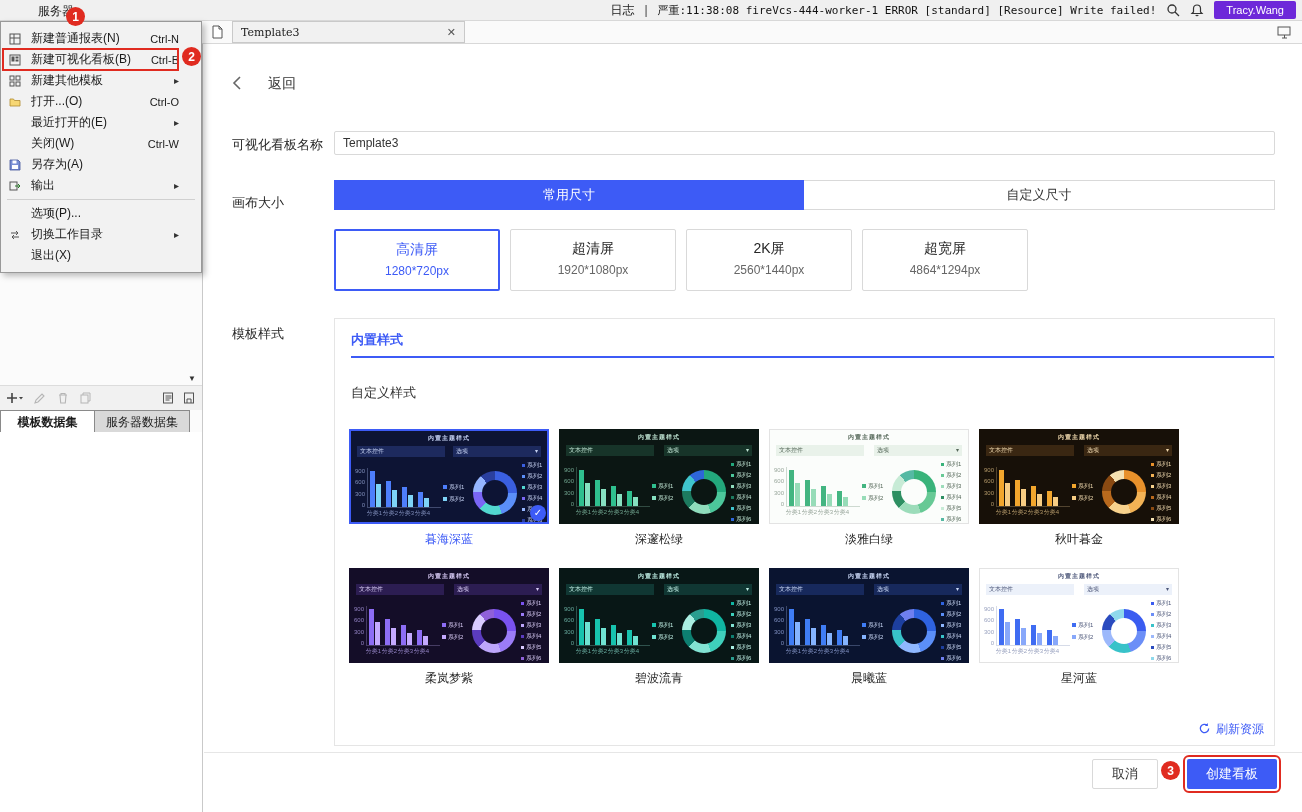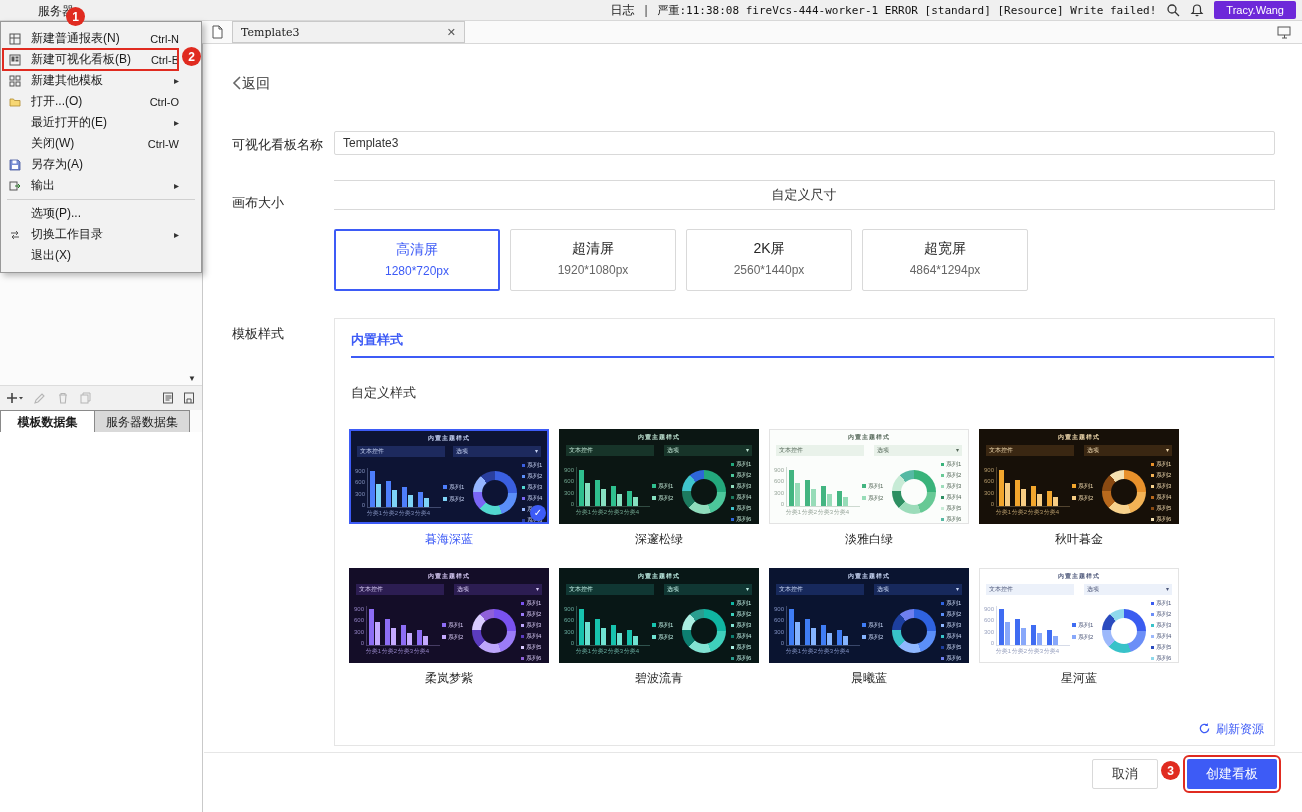--- a/index.html
+++ b/index.html
@@ -55,21 +55,21 @@
   .menu-lbl{flex:1;white-space:nowrap;}
   .menu-rt{font-size:11px;color:#1a1a1a;white-space:nowrap;}
   .menu-rt.arrow{font-size:10px;color:#333;}
   .menu-row.highlighted::after{content:"";position:absolute;left:1px;top:-1px;bottom:-1px;right:22px;
             border:2px solid var(--ann,#e02b20);pointer-events:none;}
   .menu-sep{height:1px;background:#d0d0d0;margin:3px 6px;}
 
   
   .main{position:absolute;left:204px;top:44px;right:0;bottom:0;background:#fff;}
   .back{position:absolute;left:28px;top:31px;font-size:14px;color:#333;display:flex;align-items:center;
-        gap:0;cursor:pointer;}
+        gap:26px;cursor:pointer;}
   .form-label{position:absolute;left:28px;font-size:13px;color:#262626;}
   #name-label{top:92px;} #canvas-label{top:150px;} #style-label{top:281px;}
   .name-input{position:absolute;left:130px;top:87px;width:941px;height:24px;border:1px solid #d9d9d9;
               border-radius:2px;font-size:12px;padding:0 8px;color:#333;outline:none;
               font-family:"Liberation Sans","DejaVu Sans",sans-serif;}
   .size-toggle{position:absolute;left:130px;top:136px;width:941px;height:30px;display:flex;cursor:pointer;}
   .size-toggle .opt{flex:1;display:flex;align-items:center;justify-content:center;font-size:13px;}
   .opt.sel{background:var(--accent,#3d5bf6);color:#fff;}
   .opt.unsel{background:#fff;color:#333;border:1px solid #d9d9d9;border-left:none;}
   .size-cards{position:absolute;left:130px;top:185px;display:flex;gap:10px;}
@@ -244,20 +244,21 @@
           </svg>
       </span>
       <span>返回</span>
     </div>
 
     <div class="form-label" id="name-label">可视化看板名称</div>
     <input class="name-input" value="Template3" style="">
 
     <div class="form-label" id="canvas-label">画布大小</div>
     <div class="size-toggle">
+      <div class="opt sel">常用尺寸</div>
       <div class="opt unsel">自定义尺寸</div>
     </div>
 
     <div class="size-cards">
       <div class="size-card selected">
         <div class="t">高清屏</div>
         <div class="r">1280*720px</div>
       </div>
       <div class="size-card">
         <div class="t">超清屏</div>

